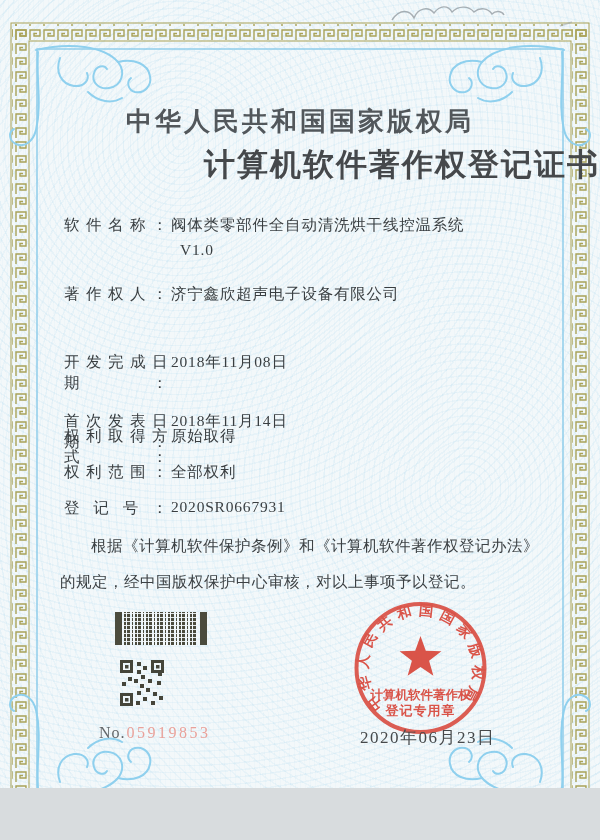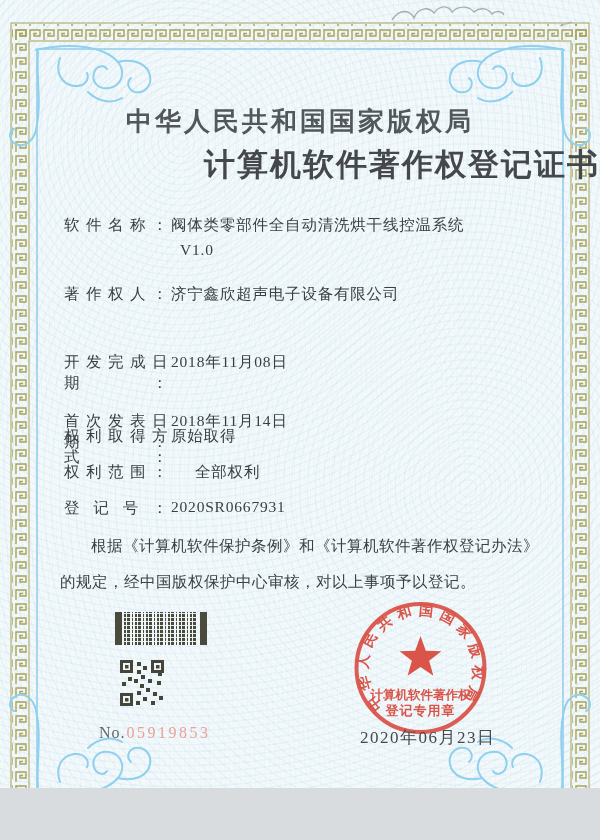--- a/index.html
+++ b/index.html
@@ -28,21 +28,21 @@
   .certno .lbl{margin-right:8px;}
   .row{position:absolute;left:64px;display:flex;font-size:15.5px;}
   .row .flabel{width:104px;flex:none;margin-right:3px;text-align:justify;text-align-last:justify;letter-spacing:0.5px;color:#393e41;}
   .row .fvalue{letter-spacing:0.8px;white-space:nowrap;color:#393e41;}
   .vline2{position:absolute;left:180px;top:241px;font-size:15.5px;letter-spacing:0.8px;color:#393e41;}
   .r-name{top:215px;}
   .r-owner{top:284px;}
   .r-dev{top:352px;}
   .r-pub{top:411px;font-family:Liberation Serif, serif;}
   .r-acq{top:426px;}
-  .r-scope{top:462px;gap:24px;}
+  .r-scope{top:462px;}
   .r-reg{top:498px;}
   .statement{
     position:absolute;left:60px;top:528px;width:484px;
     font-size:15.5px;line-height:2.3;text-indent:2em;letter-spacing:0.5px;color:#3c4144;
   }
   .barcode{
     position:absolute;left:115px;top:612px;width:92px;height:33px;
     border-left:7px solid #4b4b3d;border-right:7px solid #4b4b3d;box-sizing:border-box;
   }
   .barcode::before{

